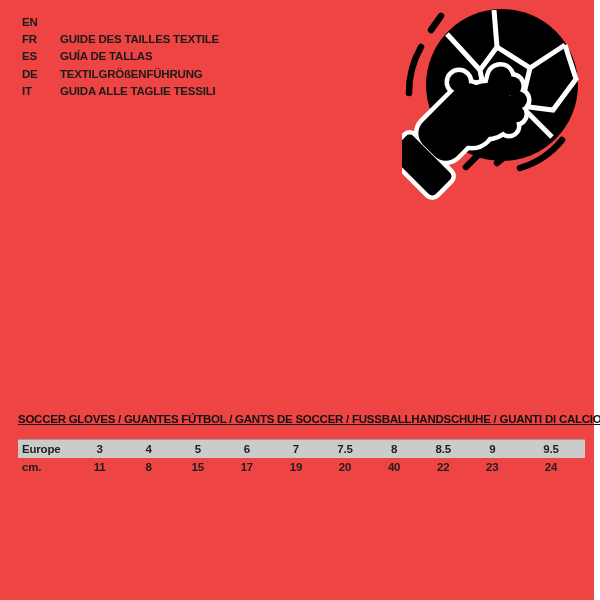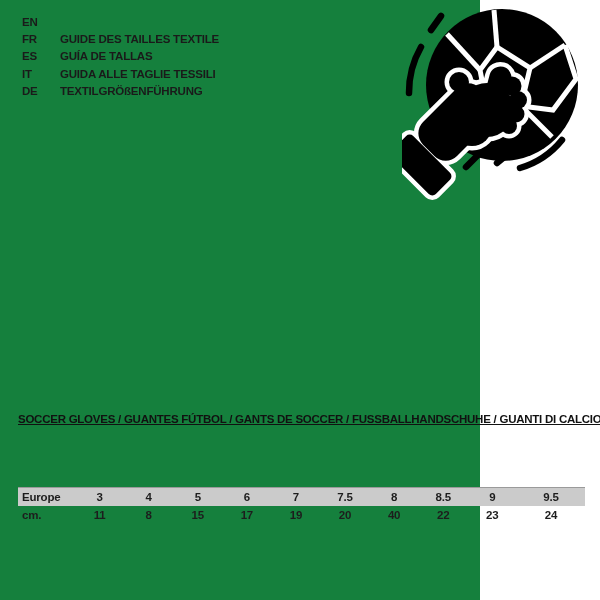--- a/index.html
+++ b/index.html
@@ -5,21 +5,21 @@
   * { margin: 0; padding: 0; box-sizing: border-box; }
   html, body { width: 600px; height: 600px; }
   body {
     background: #ffffff;
     font-family: "Liberation Sans", "DejaVu Sans", sans-serif;
     position: relative;
     overflow: hidden;
   }
   #canvas {
     position: absolute; left: 0; top: 0;
-    width: 480px; height: 600px; background: #15803d;
+    width: 594px; height: 600px; background: #ef4444;
   }
 
   
   .lang-list {
     position: absolute; left: 22px; top: 14px;
   }
   .lang-row {
     display: flex;
     line-height: 17.2px;
     font-size: 11.5px;
@@ -44,21 +44,21 @@
     letter-spacing: -0.25px; color: #111111;
     white-space: nowrap;
     text-decoration: underline;
   }
   .sg-table {
     position: absolute; left: 18px; top: 439px;
     width: 567px;
     border-collapse: collapse;
     table-layout: fixed;
     font-size: 11.5px; font-weight: 700;
-    letter-spacing: -0.2px; color: #1d1d1d; margin-top: 48px;
+    letter-spacing: -0.2px; color: #1d1d1d;
   }
   .sg-table tr { height: 18px; }
   .sg-table td, .sg-table th {
     padding: 0; text-align: center;
     font-weight: 700; vertical-align: middle;
   }
   .sg-table .row-label { text-align: left; padding-left: 4px; }
 </style>
 </head>
 <body>
@@ -71,26 +71,26 @@
       </div>
       <div class="lang-row">
         <span class="lang-code">FR</span>
         <span class="lang-label">GUIDE DES TAILLES TEXTILE</span>
       </div>
       <div class="lang-row">
         <span class="lang-code">ES</span>
         <span class="lang-label">GUÍA DE TALLAS</span>
       </div>
       <div class="lang-row">
+        <span class="lang-code">DE</span>
+        <span class="lang-label">TEXTILGRÖßENFÜHRUNG</span>
+      </div>
+      <div class="lang-row">
         <span class="lang-code">IT</span>
         <span class="lang-label">GUIDA ALLE TAGLIE TESSILI</span>
-      </div>
-      <div class="lang-row">
-        <span class="lang-code">DE</span>
-        <span class="lang-label">TEXTILGRÖßENFÜHRUNG</span>
       </div>
     </div>
 
   <div class="hero-icon" style="color: rgb(0, 0, 0);">
     <svg viewBox="0 0 188 208" xmlns="http://www.w3.org/2000/svg">
       <defs>
         <g id="handshape">
           <rect x="15" y="98" width="80" height="48" rx="16" transform="rotate(-45 55 122)"></rect>
           <circle cx="85" cy="110" r="27"></circle>
           <circle cx="70" cy="126" r="20"></circle>

